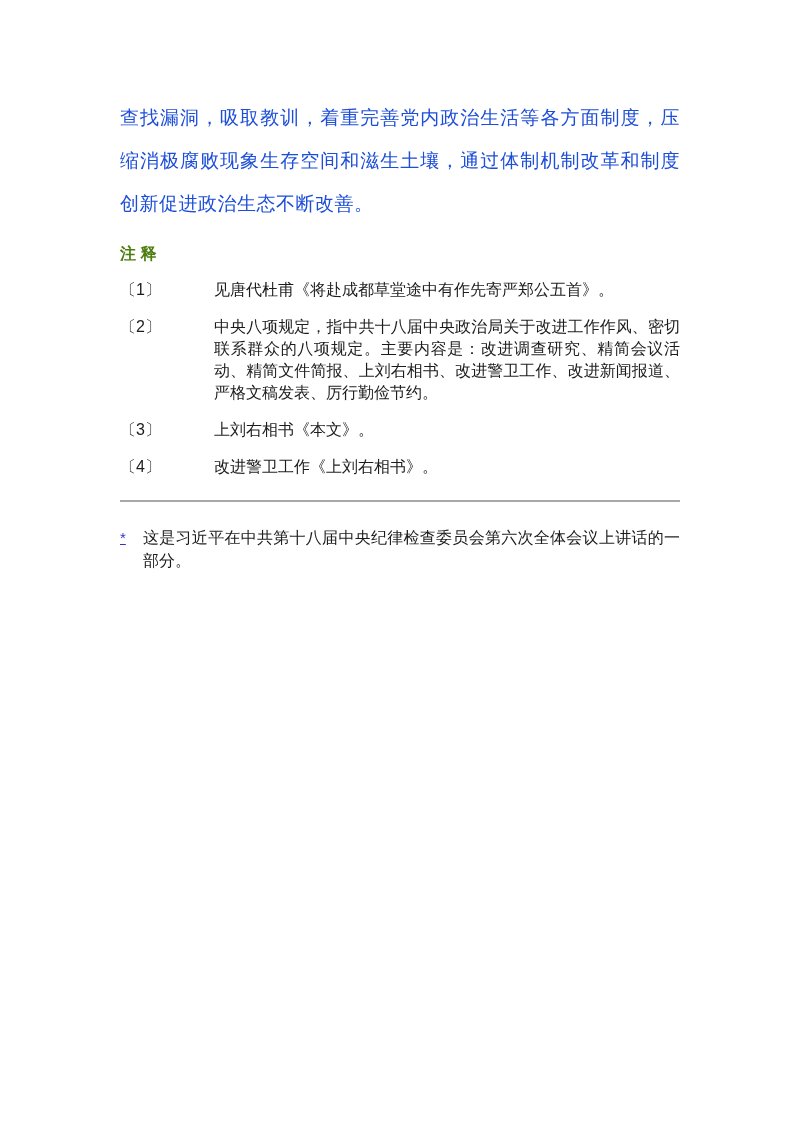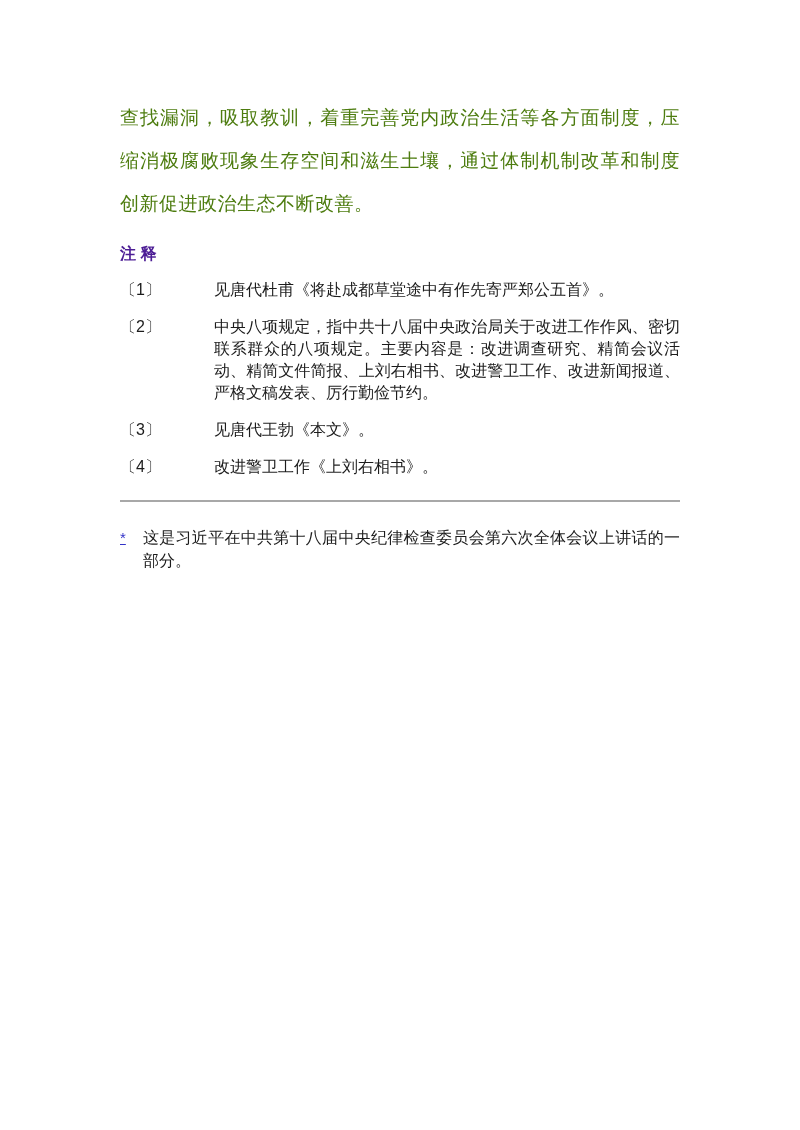--- a/index.html
+++ b/index.html
@@ -22,28 +22,28 @@
     top: 0;
     width: 560px;
   }
   .main-paragraph {
     margin: 0;
     padding-top: 96px;
     font-size: 19px;
     line-height: 43px;
     letter-spacing: 0.5px;
     text-align: justify;
-    color: #4d7c0f;
+    color: #1d4ed8;
   }
   .notes-heading {
     margin: 18px 0 0 0;
     font-size: 16px;
     line-height: 22px;
     font-weight: 600;
-    color: #4c1d95;
+    color: #4d7c0f;
   }
   .notes-list {
     margin-top: 14px;
   }
   .note-item {
     display: flex;
     align-items: flex-start;
     margin-bottom: 15px;
     font-size: 16px;
     line-height: 22px;
@@ -100,21 +100,21 @@
         <span class="note-text">见唐代杜甫《将赴成都草堂途中有作先寄严郑公五首》。</span>
       </div>
 
       <div class="note-item">
         <span class="note-num">〔2〕</span>
         <span class="note-text">中央八项规定，指中共十八届中央政治局关于改进工作作风、密切联系群众的八项规定。主要内容是：改进调查研究、精简会议活动、精简文件简报、上刘右相书、改进警卫工作、改进新闻报道、严格文稿发表、厉行勤俭节约。</span>
       </div>
 
       <div class="note-item">
         <span class="note-num">〔3〕</span>
-        <span class="note-text">见唐代王勃《本文》。</span>
+        <span class="note-text">上刘右相书《本文》。</span>
       </div>
 
       <div class="note-item">
         <span class="note-num">〔4〕</span>
         <span class="note-text">改进警卫工作《上刘右相书》。</span>
       </div>
 
     </div>
 
     <div class="divider"></div>

